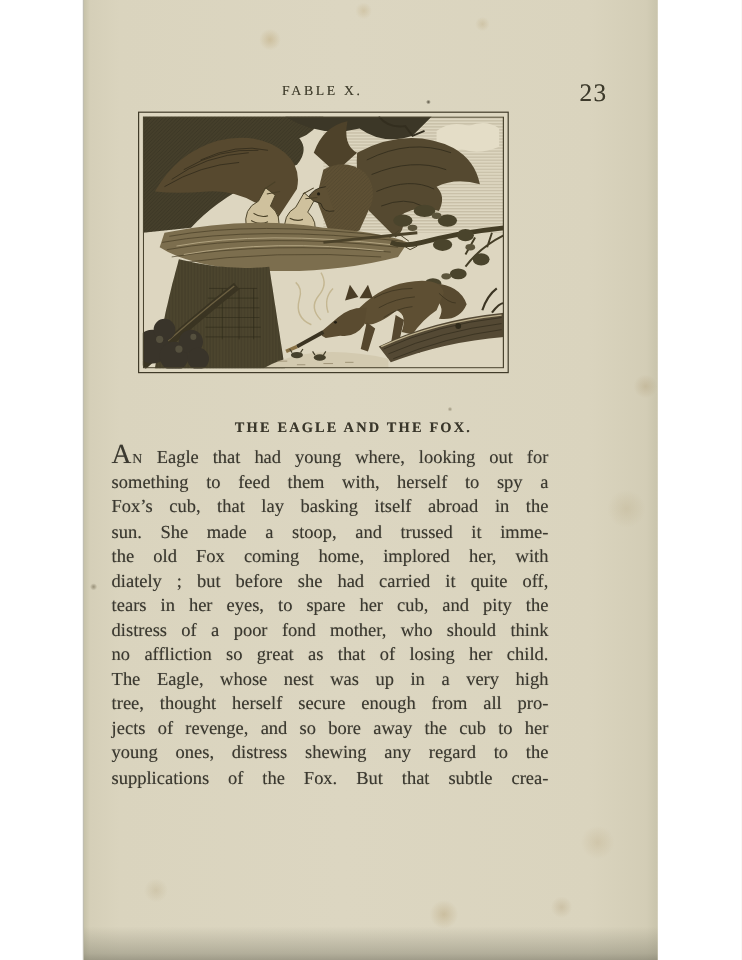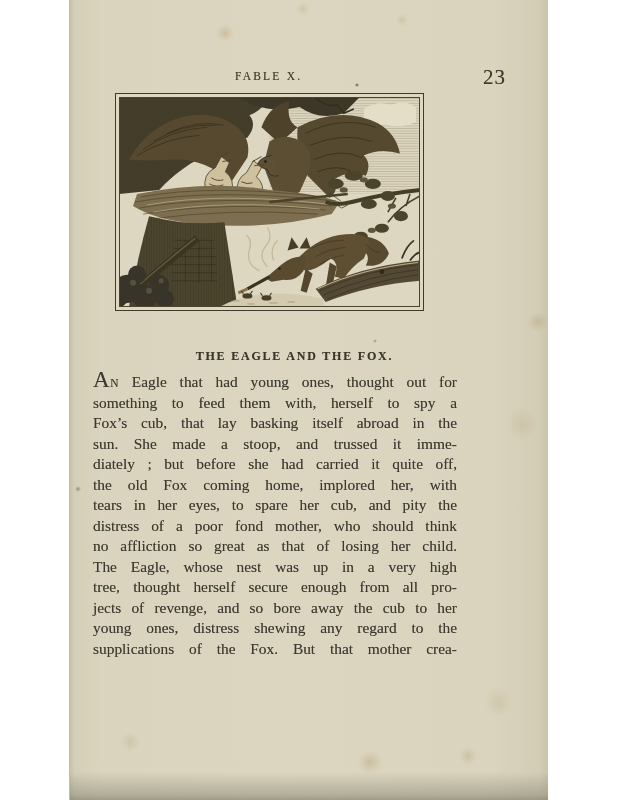--- a/index.html
+++ b/index.html
@@ -271,29 +271,29 @@
           </g>
         </g>
 
         <rect x="0.5" y="0.5" width="299" height="207" fill="none" stroke="#4a442f" stroke-width="1"></rect>
       </svg>
     </figure>
 
     <h2 class="fable-title">THE EAGLE AND THE FOX.</h2>
 
     <div class="body-text">
-      <div class="line"><span class="lead-A">A</span><span class="lead-N">N</span><span> Eagle that had young ones, thought out for</span></div>
+      <div class="line"><span class="lead-A">A</span><span class="lead-N">N</span><span> Eagle that had young where, looking out for</span></div>
       <div class="line">something to feed them with, herself to spy a</div>
       <div class="line">Fox’s cub, that lay basking itself abroad in the</div>
       <div class="line">sun.  She made a stoop, and trussed it imme-</div>
+      <div class="line">the old Fox coming home, implored her, with</div>
       <div class="line">diately ; but before she had carried it quite off,</div>
-      <div class="line">the old Fox coming home, implored her, with</div>
       <div class="line">tears in her eyes, to spare her cub, and pity the</div>
       <div class="line">distress of a poor fond mother, who should think</div>
       <div class="line">no affliction so great as that of losing her child.</div>
       <div class="line">The Eagle, whose nest was up in a very high</div>
       <div class="line">tree, thought herself secure enough from all pro-</div>
       <div class="line">jects of revenge, and so bore away the cub to her</div>
       <div class="line">young ones, distress shewing any regard to the</div>
-      <div class="line">supplications of the Fox.  But that mother crea-</div>
+      <div class="line">supplications of the Fox.  But that subtle crea-</div>
     </div>
   </div>
 </div>
 
 </body></html>

